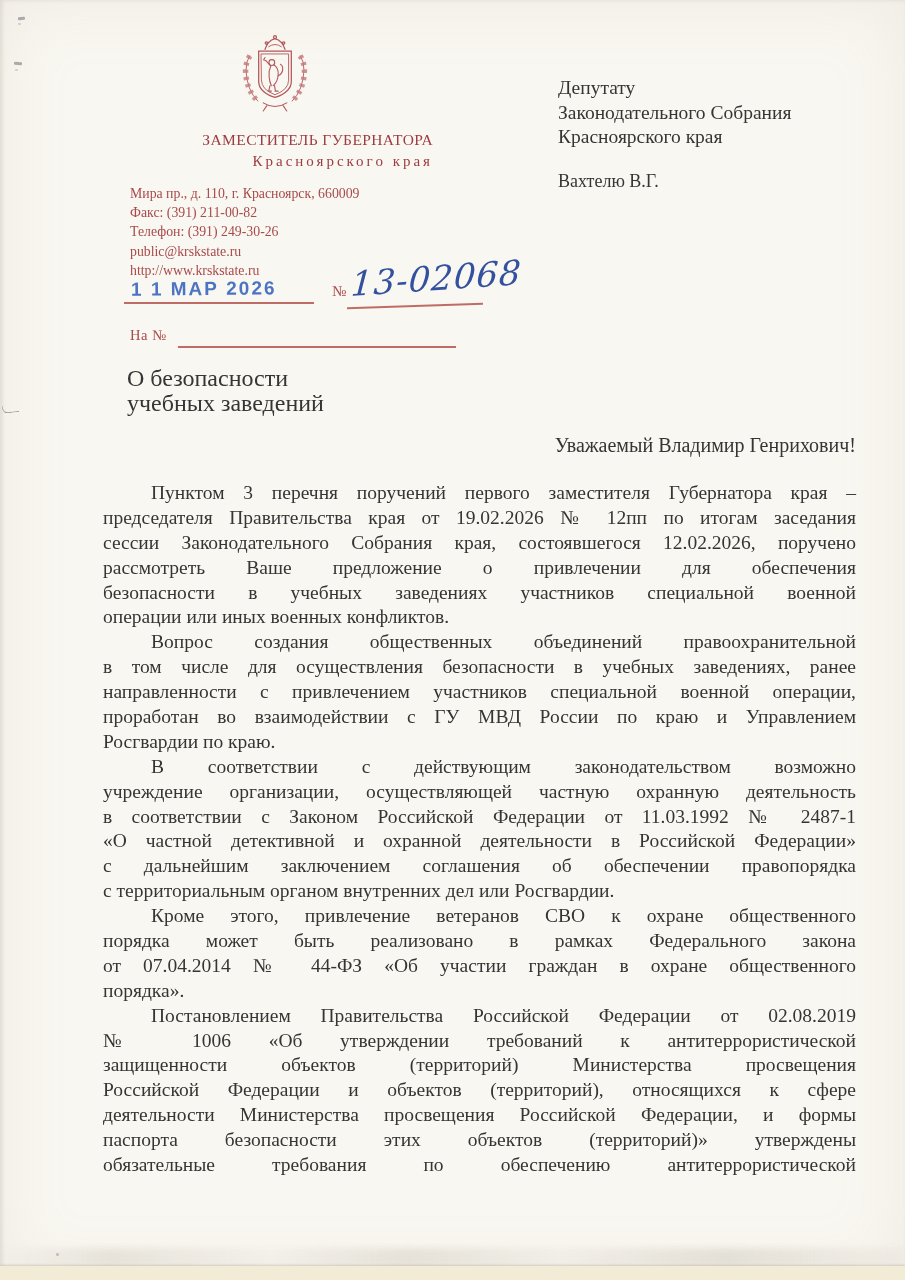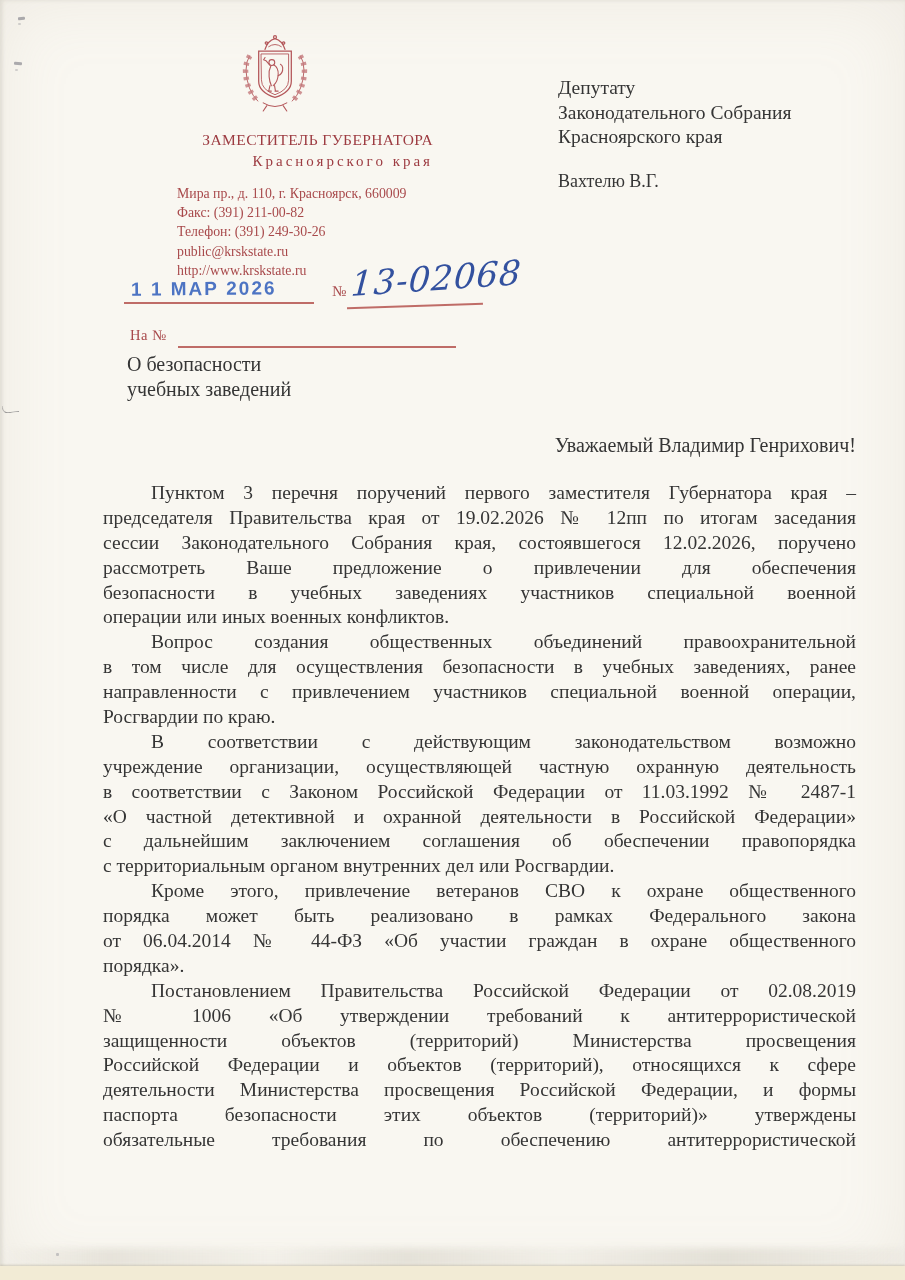--- a/index.html
+++ b/index.html
@@ -13,21 +13,21 @@
     font-family:"Liberation Serif", serif;
     box-shadow:inset 0 0 70px rgba(175,165,140,0.14), inset 2px 0 4px rgba(120,115,100,0.18);
   }
   
   .emblem{position:absolute;left:225px;top:34px;}
   .lh-title{position:absolute;left:118px;width:315px;text-align:right;
     color:var(--red-dark,#9d3c42);font-weight:normal;}
   .lh-title1{top:131px;font-size:15.5px;letter-spacing:0.4px;}
   .lh-title2{top:153px;font-size:15px;letter-spacing:3px;}
   .lh-address{position:absolute;left:130px;top:184px;
-    color:var(--red,#a8494b);font-size:13.8px;line-height:19.2px;margin-left:47px;}
+    color:var(--red,#a8494b);font-size:13.8px;line-height:19.2px;}
   
   .date-stamp{position:absolute;left:131px;top:278px;
     font-family:"Liberation Sans",sans-serif;font-weight:bold;
     font-size:19px;letter-spacing:2px;color:var(--stamp-blue,#4d74c3);
     transform:rotate(-0.5deg);}
   .u-line{position:absolute;height:2px;background:var(--line-red,#b5544f);opacity:.85;}
   .u1{left:124px;top:302px;width:190px;}
   .u2{left:347px;top:305px;width:136px;transform:rotate(-2deg);}
   .u3{left:178px;top:346px;width:278px;height:1.5px;}
   .num-label{position:absolute;left:332px;top:283px;color:var(--red,#a8494b);font-size:15px;}
@@ -35,22 +35,22 @@
     font-family:"DejaVu Serif",serif;font-style:italic;
     font-size:34px;color:var(--ink-blue,#33519f);
     transform:rotate(-4deg) skewX(-8deg);letter-spacing:1px;}
   .na-label{position:absolute;left:130px;top:327px;color:var(--red,#a8494b);font-size:14.5px;letter-spacing:0.5px;}
   
   .recipient{position:absolute;left:558px;top:76px;
     font-size:19.5px;line-height:24.5px;color:var(--ink,#353535);}
   .recipient-name{position:absolute;left:558px;top:171px;
     font-size:18px;color:var(--ink,#353535);}
   
-  .subject{position:absolute;left:127px;top:352px;
-    font-size:20px;line-height:25px;color:var(--ink,#353535);}
+  .subject{position:absolute;left:127px;top:366px;
+    font-size:24px;line-height:25px;color:var(--ink,#353535);}
   
   .salutation{position:absolute;left:103px;top:434px;width:753px;
     text-align:right;font-size:20px;color:var(--ink,#353535);}
   .body-block{position:absolute;left:103px;top:481px;width:753px;
     font-size:19.5px;color:var(--ink,#353535);}
   .jline{height:24.9px;line-height:24.9px;
     text-align:justify;text-align-last:justify;white-space:normal;}
   .jline.indent{padding-left:48px;}
   .jline.last{text-align-last:left;}
   
@@ -139,30 +139,31 @@
   <div class="body-block">
       <div class="jline indent">Пунктом 3 перечня поручений первого заместителя Губернатора края –</div>
       <div class="jline">председателя Правительства края от 19.02.2026 № 12пп по итогам заседания</div>
       <div class="jline">сессии Законодательного Собрания края, состоявшегося 12.02.2026, поручено</div>
       <div class="jline">рассмотреть Ваше предложение о привлечении для обеспечения</div>
       <div class="jline">безопасности в учебных заведениях участников специальной военной</div>
       <div class="jline last">операции или иных военных конфликтов.</div>
       <div class="jline indent">Вопрос создания общественных объединений правоохранительной</div>
       <div class="jline">в том числе для осуществления безопасности в учебных заведениях, ранее</div>
       <div class="jline">направленности с привлечением участников специальной военной операции,</div>
+      <div class="jline">проработан во взаимодействии с ГУ МВД России по краю и Управлением</div>
       <div class="jline last">Росгвардии по краю.</div>
       <div class="jline indent">В соответствии с действующим законодательством возможно</div>
       <div class="jline">учреждение организации, осуществляющей частную охранную деятельность</div>
       <div class="jline">в соответствии с Законом Российской Федерации от 11.03.1992 № 2487-1</div>
       <div class="jline">«О частной детективной и охранной деятельности в Российской Федерации»</div>
       <div class="jline">с дальнейшим заключением соглашения об обеспечении правопорядка</div>
       <div class="jline last">с территориальным органом внутренних дел или Росгвардии.</div>
       <div class="jline indent">Кроме этого, привлечение ветеранов СВО к охране общественного</div>
       <div class="jline">порядка может быть реализовано в рамках Федерального закона</div>
-      <div class="jline">от 06.04.2014 № 44-ФЗ «Об участии граждан в охране общественного</div>
+      <div class="jline">от 07.04.2014 № 44-ФЗ «Об участии граждан в охране общественного</div>
       <div class="jline last">порядка».</div>
       <div class="jline indent">Постановлением Правительства Российской Федерации от 02.08.2019</div>
       <div class="jline">№ 1006 «Об утверждении требований к антитеррористической</div>
       <div class="jline">защищенности объектов (территорий) Министерства просвещения</div>
       <div class="jline">Российской Федерации и объектов (территорий), относящихся к сфере</div>
       <div class="jline">деятельности Министерства просвещения Российской Федерации, и формы</div>
       <div class="jline">паспорта безопасности этих объектов (территорий)» утверждены</div>
       <div class="jline">обязательные требования по обеспечению антитеррористической</div>
     </div>
 

